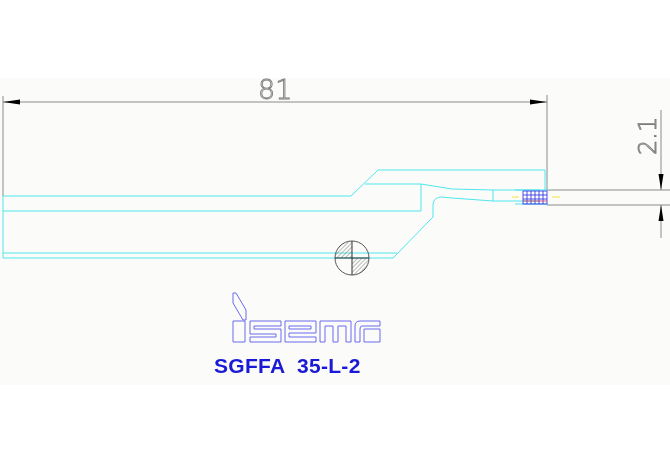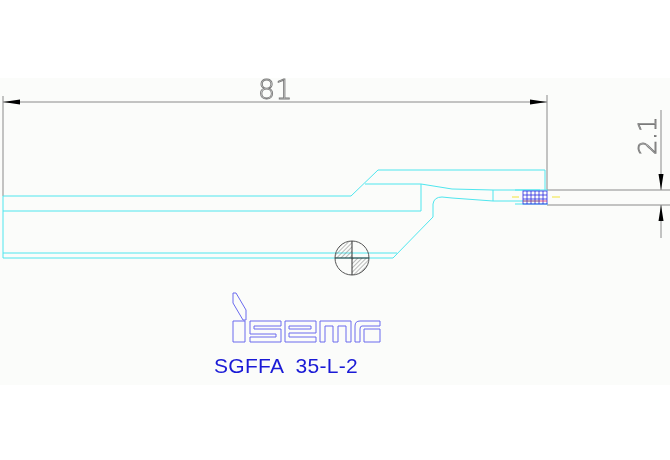--- a/index.html
+++ b/index.html
@@ -1,20 +1,20 @@
 <!DOCTYPE html>
 <html><head>
   <meta charset="utf-8">
   <style>
     html, body { margin: 0; padding: 0; }
     body { width: 670px; height: 460px; background: #ffffff; position: relative; overflow: hidden; font-family: "Liberation Sans", sans-serif; }
     .sheet { position: absolute; left: 0; top: 78px; width: 670px; height: 307px; background: #fbfcfa; }
     svg.drawing { position: absolute; left: 0; top: 0; }
     .dim-text { font-family: "DejaVu Sans", sans-serif; font-weight: 200; fill: none; stroke: #7a7a7a; stroke-width: 0.9; }
-    .model-label { position: absolute; left: 214px; top: 354px; font-family: "Liberation Sans", sans-serif; font-weight: normal; font-size: 21px; color: #1a1ad6; letter-spacing: 0.3px; white-space: pre; }
+    .model-label { position: absolute; left: 214px; top: 354px; font-family: "Liberation Sans", sans-serif; font-weight: bold; font-size: 21px; color: #1a1ad6; letter-spacing: 0.3px; white-space: pre; }
   </style>
 </head>
 <body>
 
 <div class="sheet"></div>
 
 <svg class="drawing" width="670" height="460" viewBox="0 0 670 460">
 
   <g>
     <line x1="3" y1="96" x2="3" y2="196" stroke="#8a8a8a" stroke-width="1"></line>

